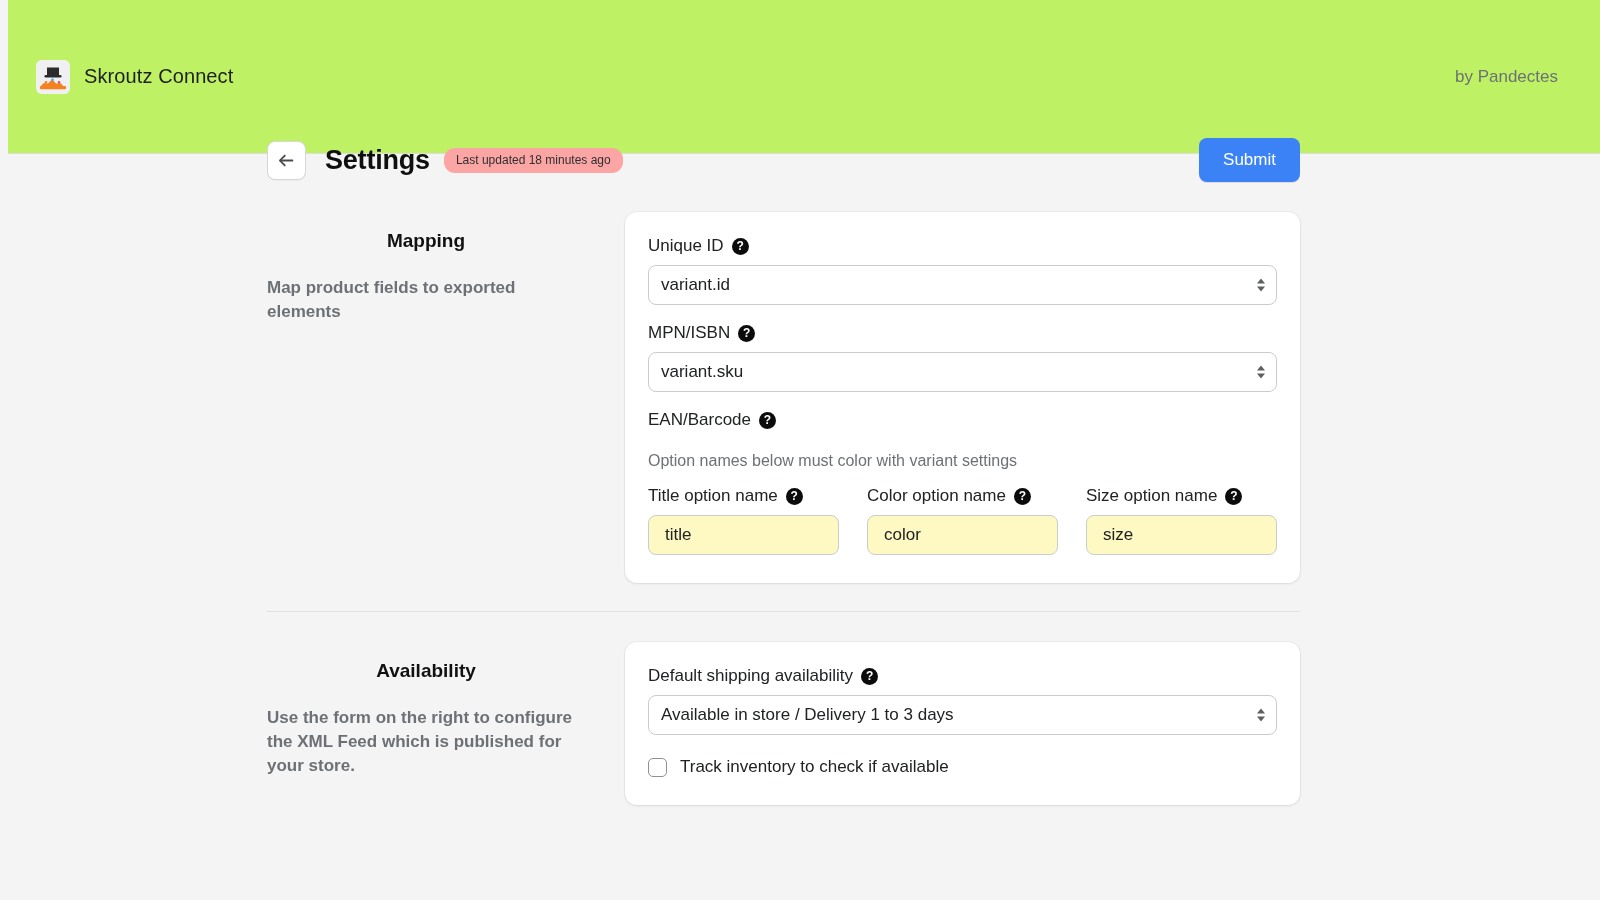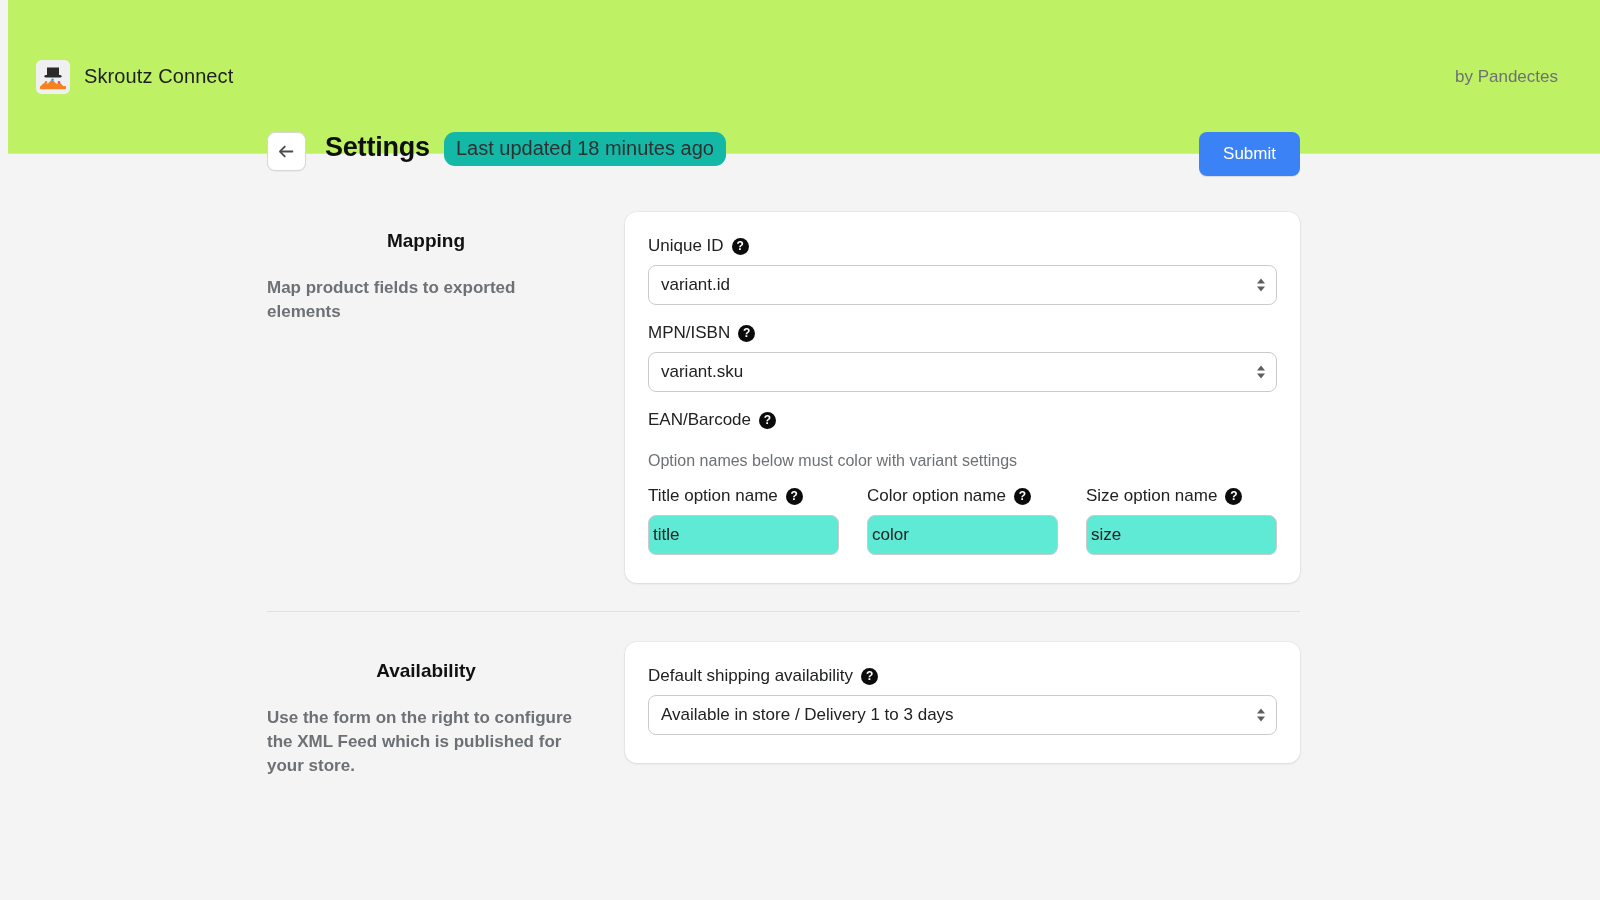--- a/index.html
+++ b/index.html
@@ -25,41 +25,41 @@
     background: #f0f0f2; position: relative; overflow: hidden;
     display: block;
   }
   .app-icon svg { display: block; width: 34px; height: 34px; }
   .brand-name { font-size: 20px; color: #1f1f1f; letter-spacing: .1px; }
   .byline { font-size: 17px; color: #6d7175; }
 
   
   .content { position: absolute; left: 0; top: 118px; width: 1600px; }
   .header-row {
-    display: flex; align-items: flex-start;
+    display: flex; align-items: center;
     margin: 14px 0 0 0;
     padding: 0 300px 0 267px;
     height: 56px;
   }
   .back-btn {
     width: 39px; height: 39px; border-radius: 8px;
     background: #ffffff; border: 1px solid #d6d6d6;
     display: flex; align-items: center; justify-content: center;
     cursor: pointer; box-shadow: 0 1px 0 rgba(0,0,0,.04);
     flex: none;
   }
   .back-btn svg { display:block; }
   .page-title {
     font-size: 27px; font-weight: bold; color: #0f0f0f;
     margin-left: 19px; letter-spacing: -0.2px; white-space: nowrap;
   }
   .badge {
     margin-left: 14px;
-    background: #14b8a6; color: #303030;
-    font-size: 20px; border-radius: 11px;
+    background: #fca5a5; color: #303030;
+    font-size: 12px; border-radius: 11px;
     padding: 5px 12px 6px; white-space: nowrap;
   }
   .spacer { flex: 1 1 auto; }
   .submit-btn {
     background: #3b82f6; color: #ffffff;
     font-size: 17px; border: none; border-radius: 8px;
     padding: 12px 24px; cursor: pointer;
     box-shadow: 0 1px 0 rgba(0,0,0,.1); white-space: nowrap;
   }
 
@@ -107,22 +107,22 @@
   .caret { width: 0; height: 0; border-left: 4px solid transparent; border-right: 4px solid transparent; }
   .caret.up { border-bottom: 5px solid #5c5f62; }
   .caret.down { border-top: 5px solid #5c5f62; }
 
   .hint { font-size: 16px; color: #6d7175; margin: 22px 0 16px 0; }
 
   .triple { display: flex; gap: 28px; }
   .triple .col { flex: 1 1 0; min-width: 0; }
   .text-input {
     width: 100%; height: 40px;
-    background: #5eead4; border: 1px solid #c9cccf; border-radius: 8px;
-    padding: 0 4px; font-size: 17px; color: #202223;
+    background: #fef9c3; border: 1px solid #c9cccf; border-radius: 8px;
+    padding: 0 16px; font-size: 17px; color: #202223;
     font-family: "Liberation Sans", sans-serif;
   }
 
   .divider {
     height: 1px; background: #e1e1e1;
     margin: 28px 300px 30px 267px;
   }
 
   .checkbox-row { display: flex; align-items: center; gap: 13px; margin-top: 22px; }
   .checkbox {
@@ -260,18 +260,22 @@
               <span class="help-icon">?</span>
             </div>
             <div class="select">
               <span class="val">Available in store / Delivery 1 to 3 days</span>
               <span class="arrows">
                 <span class="caret up"></span>
                   <span class="caret down"></span>
               </span>
             </div>
           </div>
+          <div class="checkbox-row">
+            <span class="checkbox"></span>
+            <span class="checkbox-label">Track inventory to check if available</span>
+          </div>
         </div>
       </div>
     </div>
 
   </div>
 </div>
 
 </body></html>

